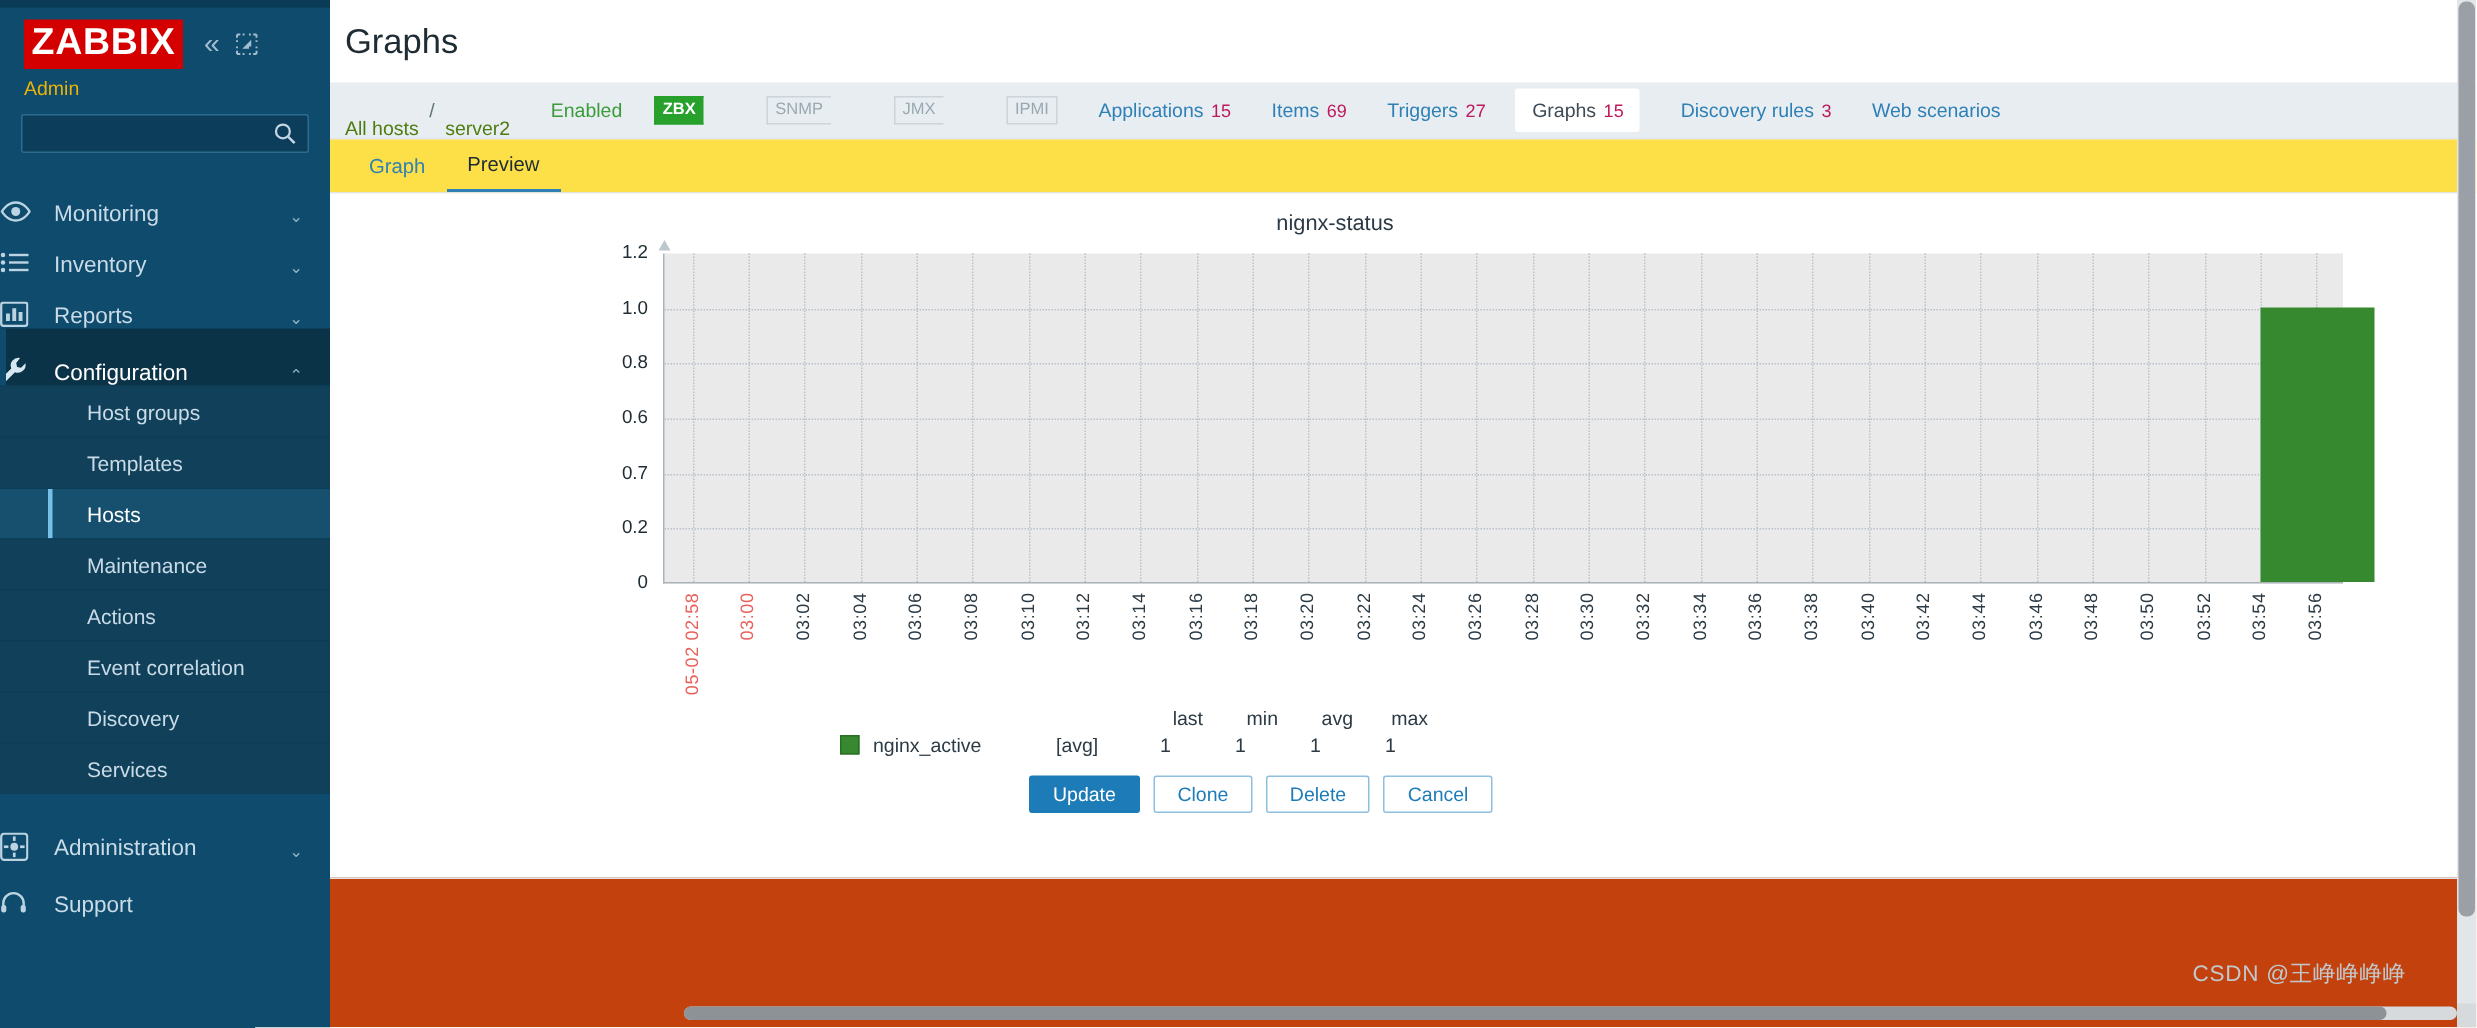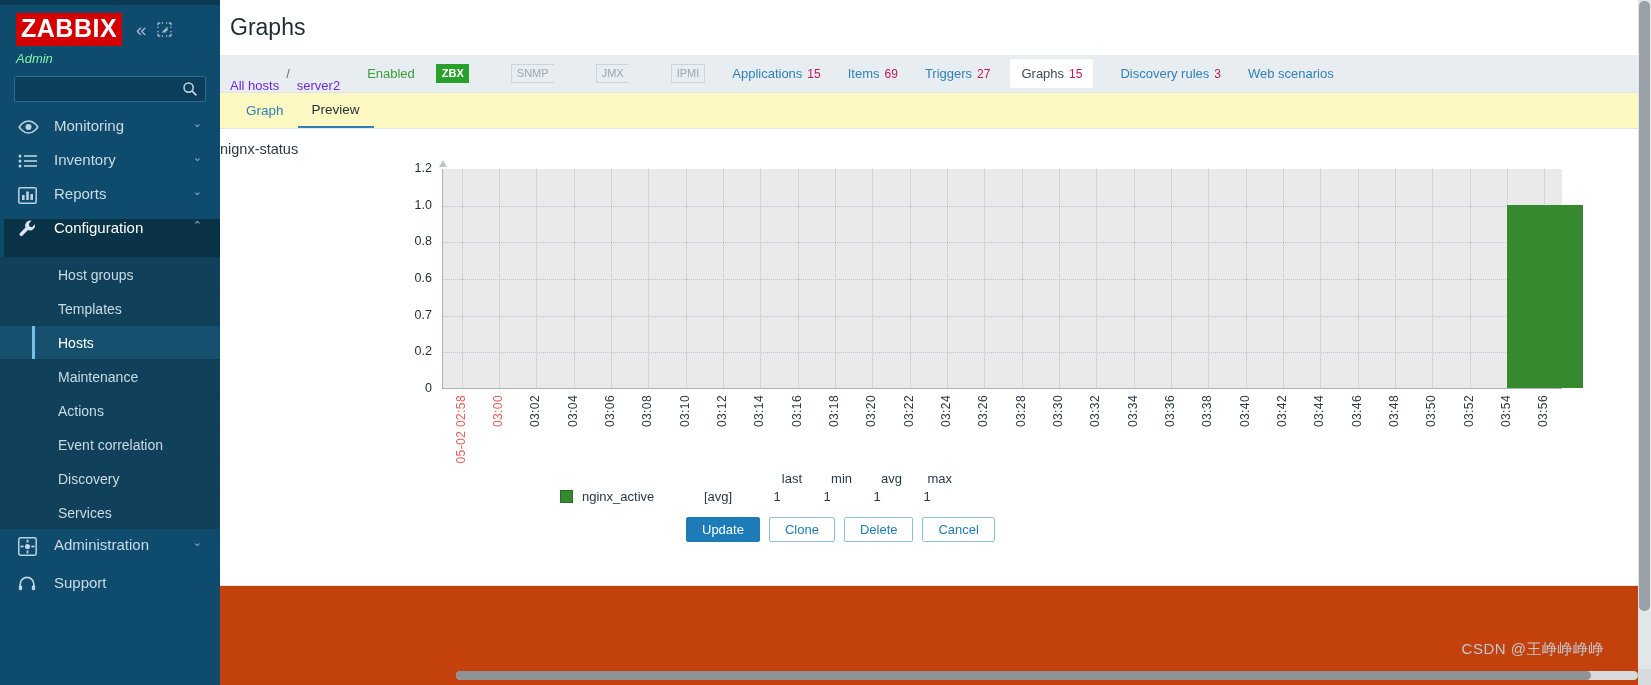--- a/index.html
+++ b/index.html
@@ -41,46 +41,44 @@
     font-family: "Liberation Sans", sans-serif;
   }
   .collapse-icons { display: flex; align-items: center; gap: 13px; margin-left: 14px; }
   .icn-chev2 {
     color: #a3bdd0; font-size: 19px; line-height: 1; cursor: pointer;
     letter-spacing: -3px;
   }
   .icn-expand { width: 15px; height: 15px; position: relative; cursor: pointer; }
   .icn-expand svg { display: block; }
   .admin-label {
-    color: #86efac;
+    color: #eab308;
     font-size: 13px;
     padding: 6px 0 0 16px;
-    font-style: italic;
   }
   .search-wrap { padding: 10px 14px 8px 14px; position: relative; }
   .search-box {
     width: 192px; height: 26px;
     background: #0c3e5b;
     border: 1px solid #2b6c90;
     border-radius: 2px;
     outline: none;
     color: #d7e4ed;
     font-size: 12px;
     padding: 0 28px 0 8px;
     font-family: "Liberation Sans", sans-serif;
   }
   .search-icon {
     position: absolute; right: 22px; top: 15px;
     pointer-events: none;
   }
   .nav { margin-top: 7px; }
   .nav-item {
-    display: flex; align-items: flex-start;
+    display: flex; align-items: flex-end;
     height: 34px;
-    padding-left: 18px;
     color: #c9dbe7;
     font-size: 15px;
     cursor: pointer;
     position: relative;
   }
   .nav-item .ico {
     width: 24px; height: 20px;
     display: flex; align-items: center; justify-content: flex-start;
     margin-right: 12px;
     flex: 0 0 24px;
@@ -135,21 +133,21 @@
 
   .crumbbar {
     background: #e8edf1;
     height: 38px;
     display: flex; align-items: center;
     padding-left: 10px;
     font-size: 13px;
     gap: 0;
     border-bottom: 1px solid #dfe5ea;
   }
-  .crumb-link { color: #6d28d9; cursor: pointer; margin-top: 24px; }
+  .crumb-link { color: #4d7c0f; cursor: pointer; margin-top: 24px; }
   .crumb-sep { color: #62747f; margin: 0 7px; }
   .crumb-status { color: #3a9c3a; margin-left: 27px; cursor: pointer; }
   .iftags { display: flex; margin-left: 21px; gap: 42px; }
   .iftag {
     font-size: 11px;
     padding: 2px 5px 3px 5px;
     border: 1px solid #cbd4da;
     border-right: none;
     color: #9aa8b1;
     background: #e8edf1;
@@ -167,21 +165,21 @@
   .crumb-tab.sel {
     background: #ffffff; color: #3e4b54;
     padding: 7px 11px; border-radius: 2px; margin-left: 20px;
   }
 
   .subtabs {
     height: 36px;
     display: flex; align-items: stretch;
     padding-left: 12px;
     border-bottom: 1px solid #dfe5ea;
-    background: #fef9c3;
+    background: #fde047;
   }
   .subtab {
     display: flex; align-items: center;
     padding: 0 14px;
     font-size: 13.5px;
     color: #2e80b6;
     cursor: pointer;
   }
   .subtab.active {
     color: #1f2c33;
@@ -198,21 +196,21 @@
   
   .chart-area {
     position: absolute;
     left: 0; top: 0;
     width: 1420px; height: 400px;
   }
   .chart-title {
     position: absolute;
     left: 0; top: 12px;
     width: 1340px;
-    text-align: left;
+    text-align: center;
     font-size: 14.5px;
     color: #2b3a44;
   }
   .plot {
     position: absolute;
     left: 222px; top: 40px;
     width: 1120px; height: 220px;
     background: #eaeaea;
     border-left: 1px solid #aab3ba;
     border-bottom: 1px solid #aab3ba;

